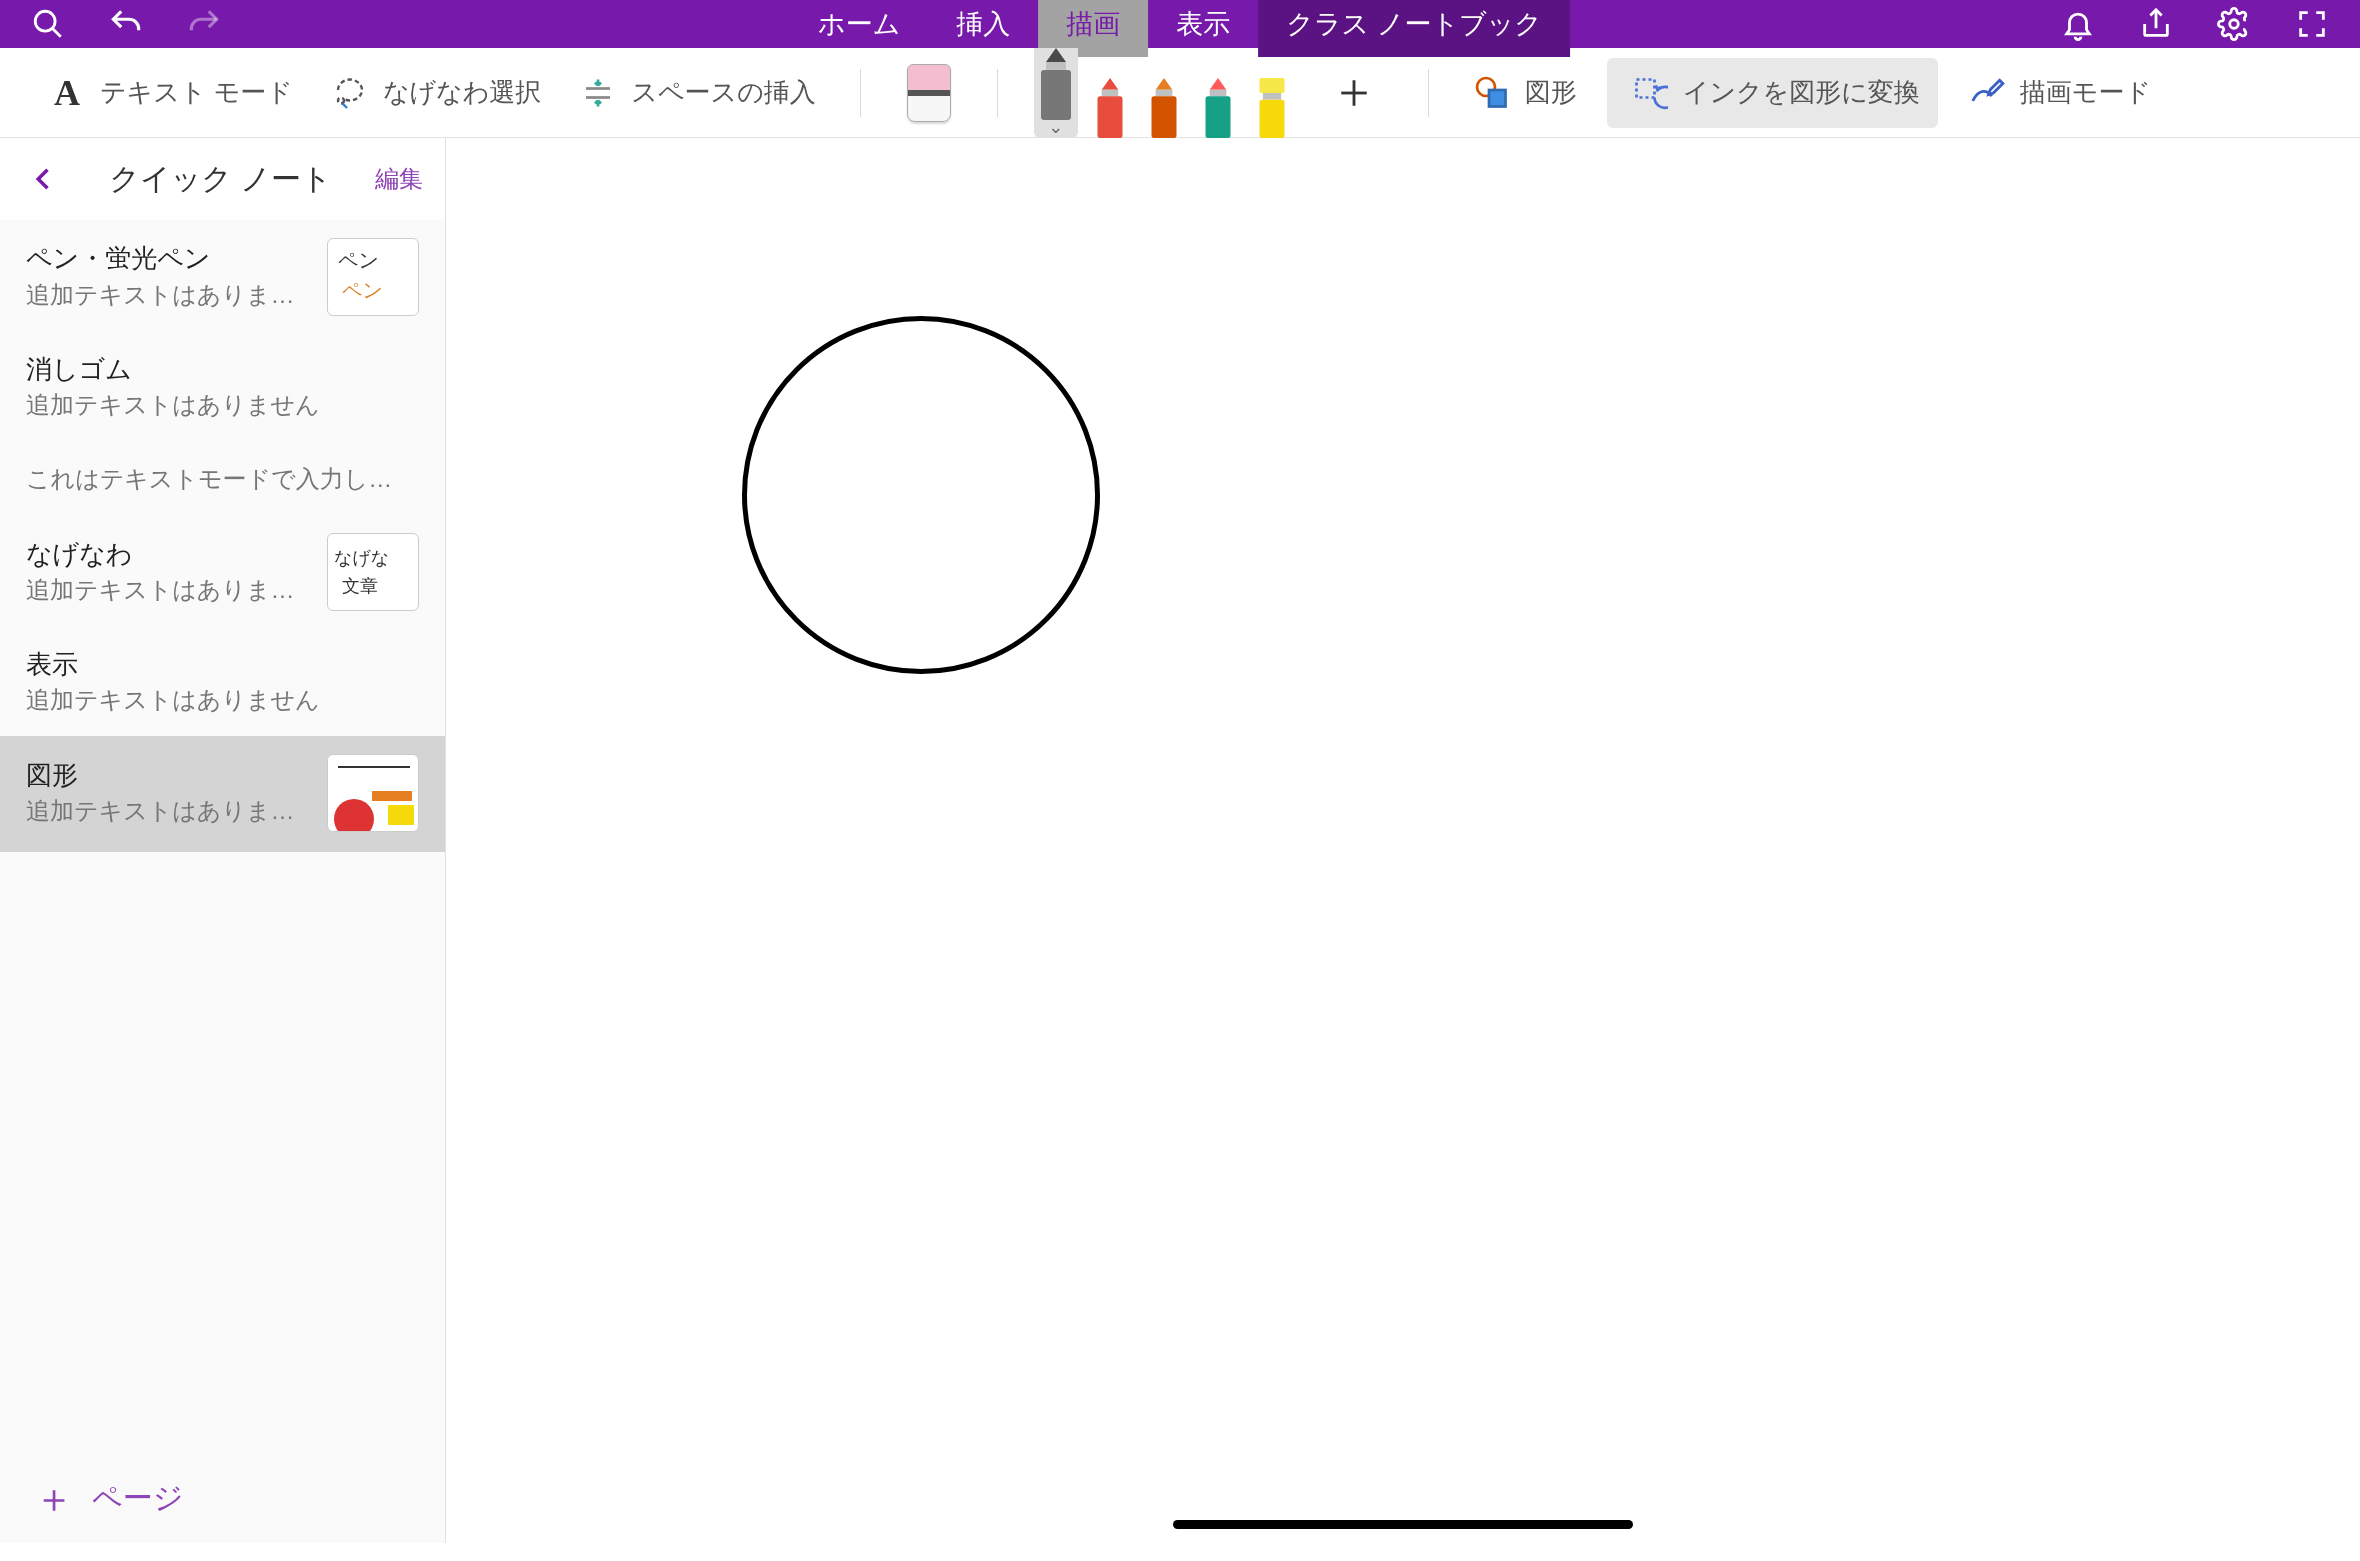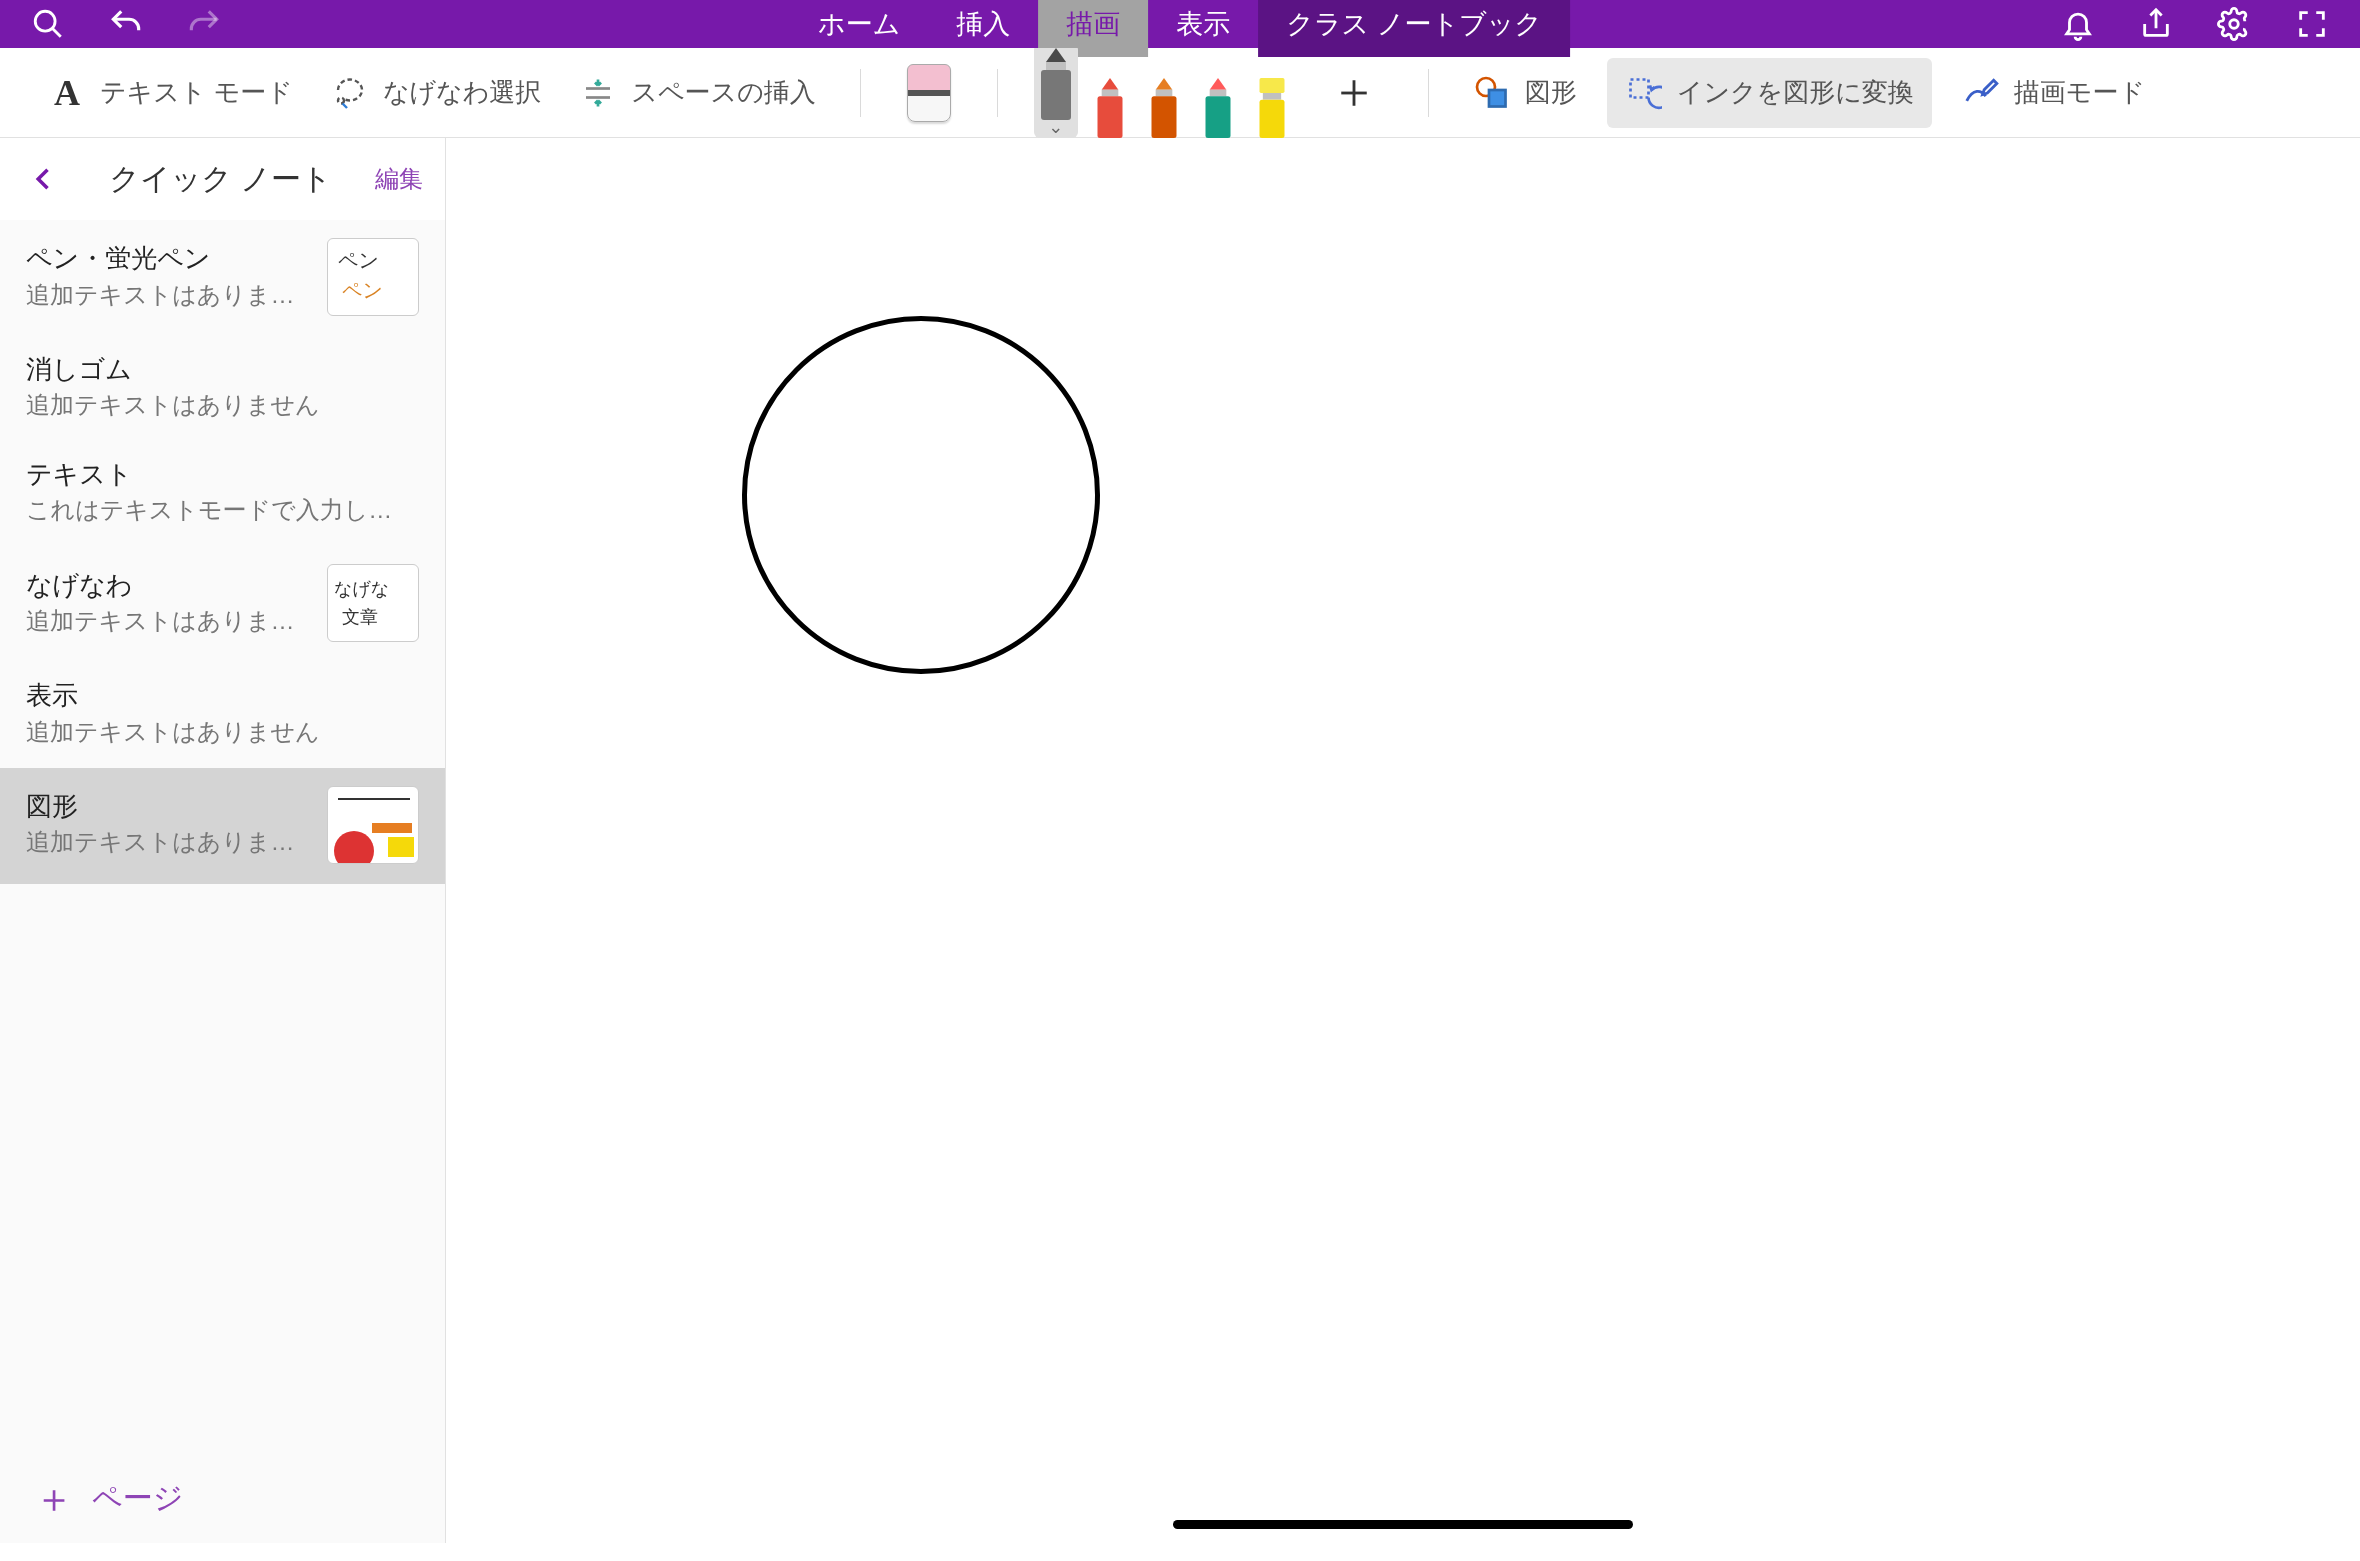--- a/index.html
+++ b/index.html
@@ -28,21 +28,21 @@
   .tab.active { background:#a3a3a3; color:var(--brand); }
   .tab.class-notebook { background: var(--brand-dark); }
 
   .tb-right { margin-left:auto; display:flex; align-items:center; gap:34px; padding-right:26px;}
 
   
   .ribbon { height:90px; background:var(--toolbar-bg); border-bottom:1px solid var(--panel-border); display:flex; align-items:center; padding:0 40px; gap:22px; color:var(--text);}
   .ribbon-btn { display:flex; align-items:center; gap:14px; height:70px; padding:0 8px; cursor:pointer; font-size:26px; color:#555;}
   .ribbon-sep { width:1px; height:48px; background:#DADADA; margin:0 14px;}
   .ribbon-btn .icon-slot { width:38px; height:38px; display:flex; align-items:center; justify-content:center;}
-  .ribbon-btn.pressed { background:var(--pressed-bg); border-radius:6px; padding-left:18px; padding-right:18px;}
+  .ribbon-btn.pressed { background:var(--pressed-bg); border-radius:6px; padding-left:24px; padding-right:18px;}
 
   .eraser-icon { width:44px; height:58px; background:linear-gradient(#f3bfd0 0 45%, #555 45% 55%, #f7f7f7 55% 100%); border:1px solid #aaa; border-radius:6px 6px 8px 8px; box-shadow:0 2px 2px rgba(0,0,0,.15);}
   .eraser-wrap { display:flex; flex-direction:column; align-items:center; gap:2px; padding:6px 10px; cursor:pointer;}
 
   
   .pen-row { display:flex; align-items:flex-end; gap:10px; height:90px; overflow:hidden;}
   .pen { width:44px; display:flex; flex-direction:column; align-items:center; cursor:pointer; position:relative; padding-top:4px;}
   .pen svg { display:block; }
   .pen.selected { background:#E0E0E0; border-radius:6px; padding-bottom:2px;}
   .pen .chev { font-size:18px; color:#666; line-height:1; margin-top:-2px;}
@@ -278,21 +278,20 @@
             </svg></div>
         </div>
         <div class="note-item">
     <div class="txt">
       <div class="note-title">消しゴム</div>
       <div class="note-sub">追加テキストはありません</div>
     </div>
     </div>
         <div class="note-item">
     <div class="txt">
-      <div class="note-title">テキスト</div>
       <div class="note-sub">これはテキストモードで入力し…</div>
     </div>
     </div>
         <div class="note-item">
     <div class="txt">
       <div class="note-title">なげなわ</div>
       <div class="note-sub">追加テキストはありま…</div>
     </div>
     <div class="note-thumb"><svg width="92" height="78">
               <text x="6" y="30" font-family="cursive" font-size="18" fill="#333">なげな</text>

